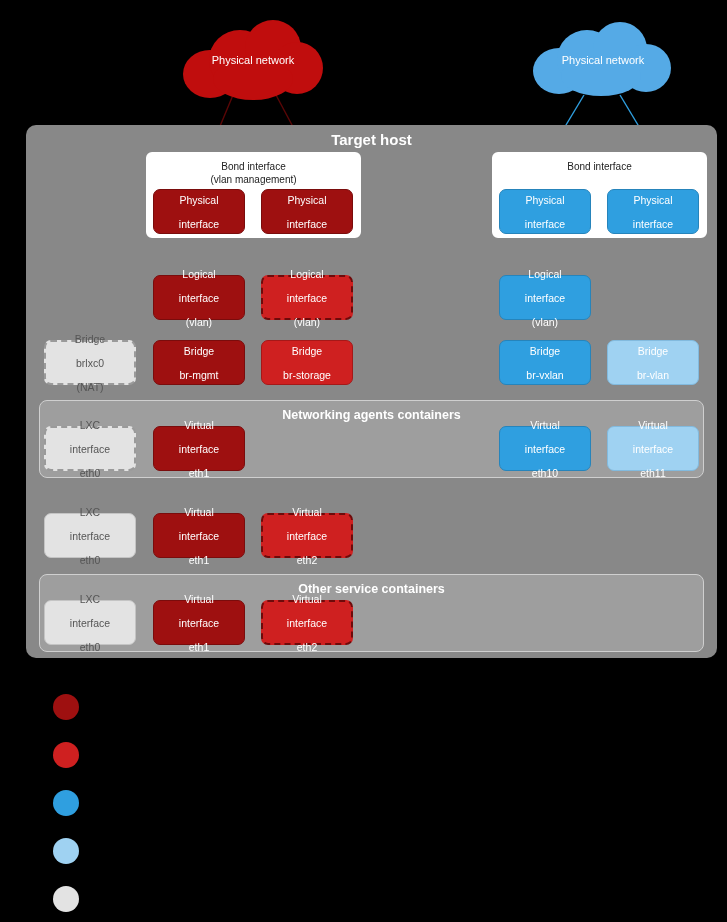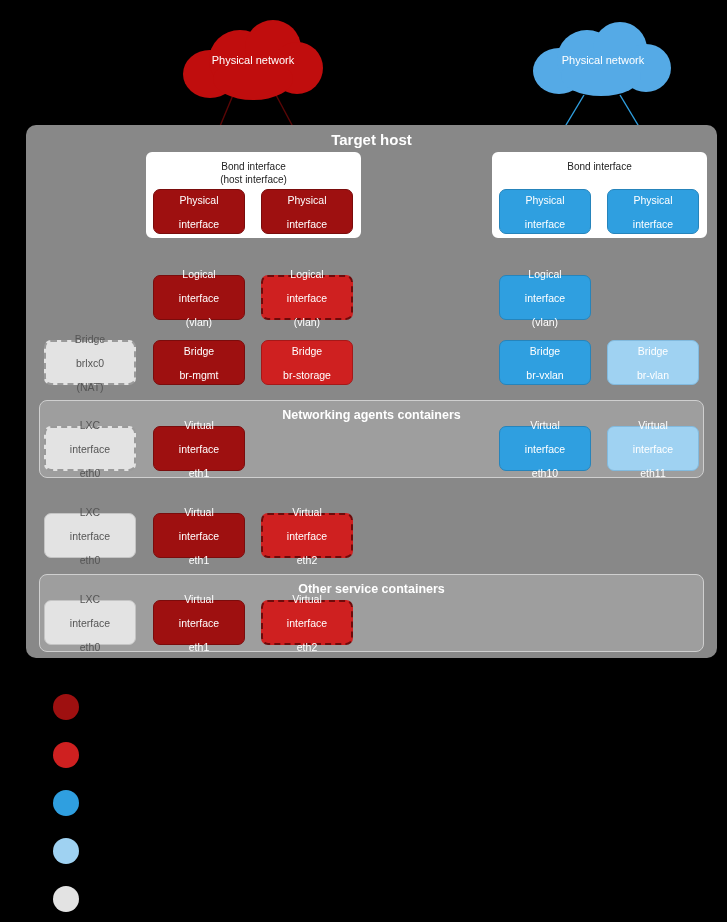--- a/index.html
+++ b/index.html
@@ -224,21 +224,21 @@
       <span>network</span>
     </div>
   </div>
 
   <div class="host-box"></div>
   <div class="host-title">Target host</div>
 
   <div class="bond" style="left:138px; top:152px; width:215px; height:86px;">
     <div class="bond-label">
       <span>Bond interface</span><br>
-      <span>(host interface)</span>
+      <span>(vlan management)</span>
     </div>
   </div>
 
   <div class="bond" style="left:484px; top:152px; width:215px; height:86px;">
     <div class="bond-label">
       <span>Bond interface</span>
     </div>
   </div>
 
   <div class="node n-darkred" style="left:145px; top:189px; width:92px; height:45px;">

